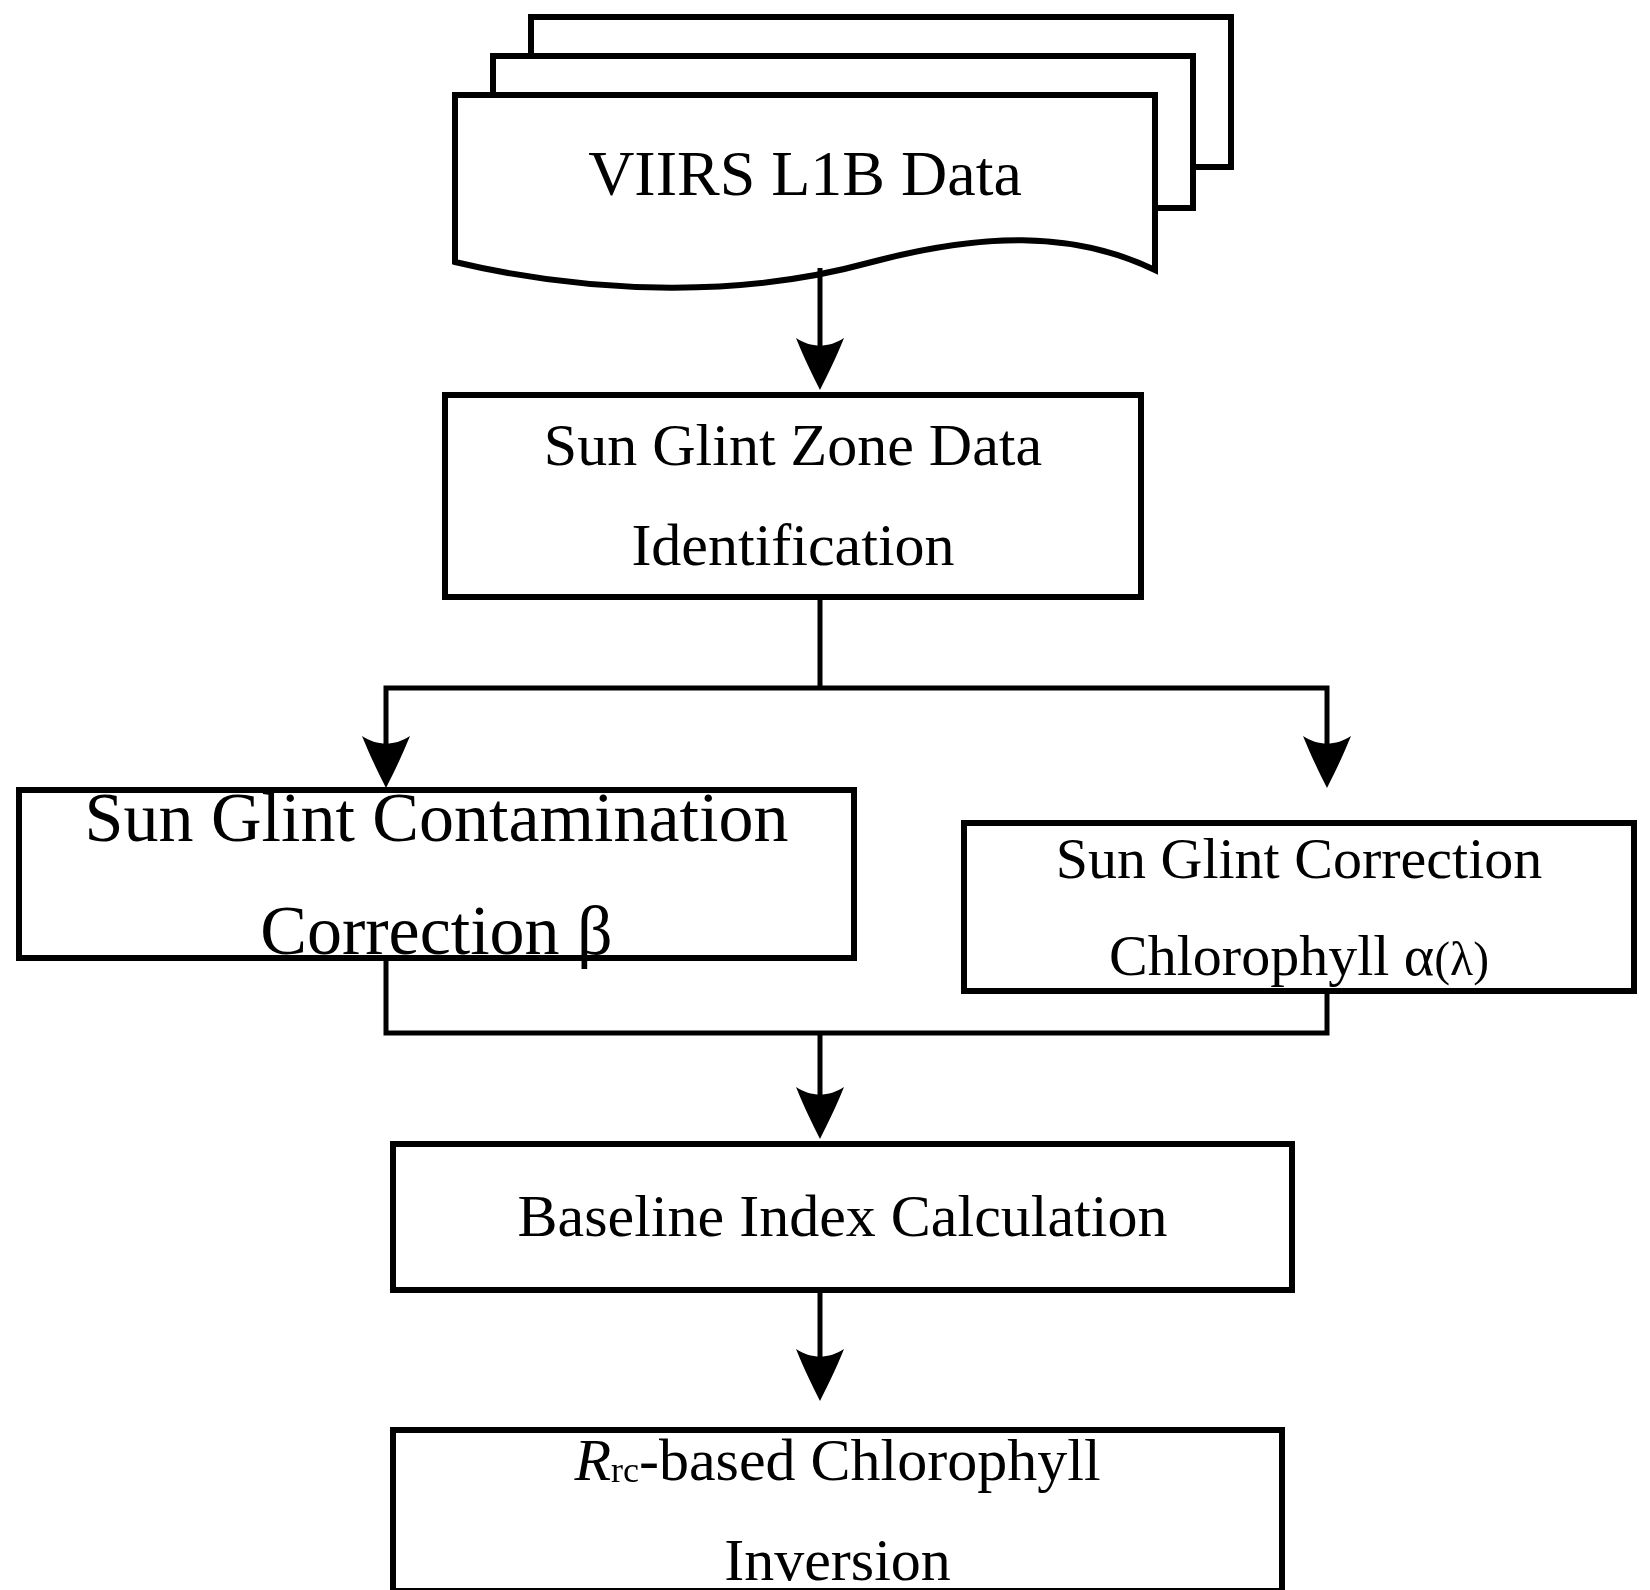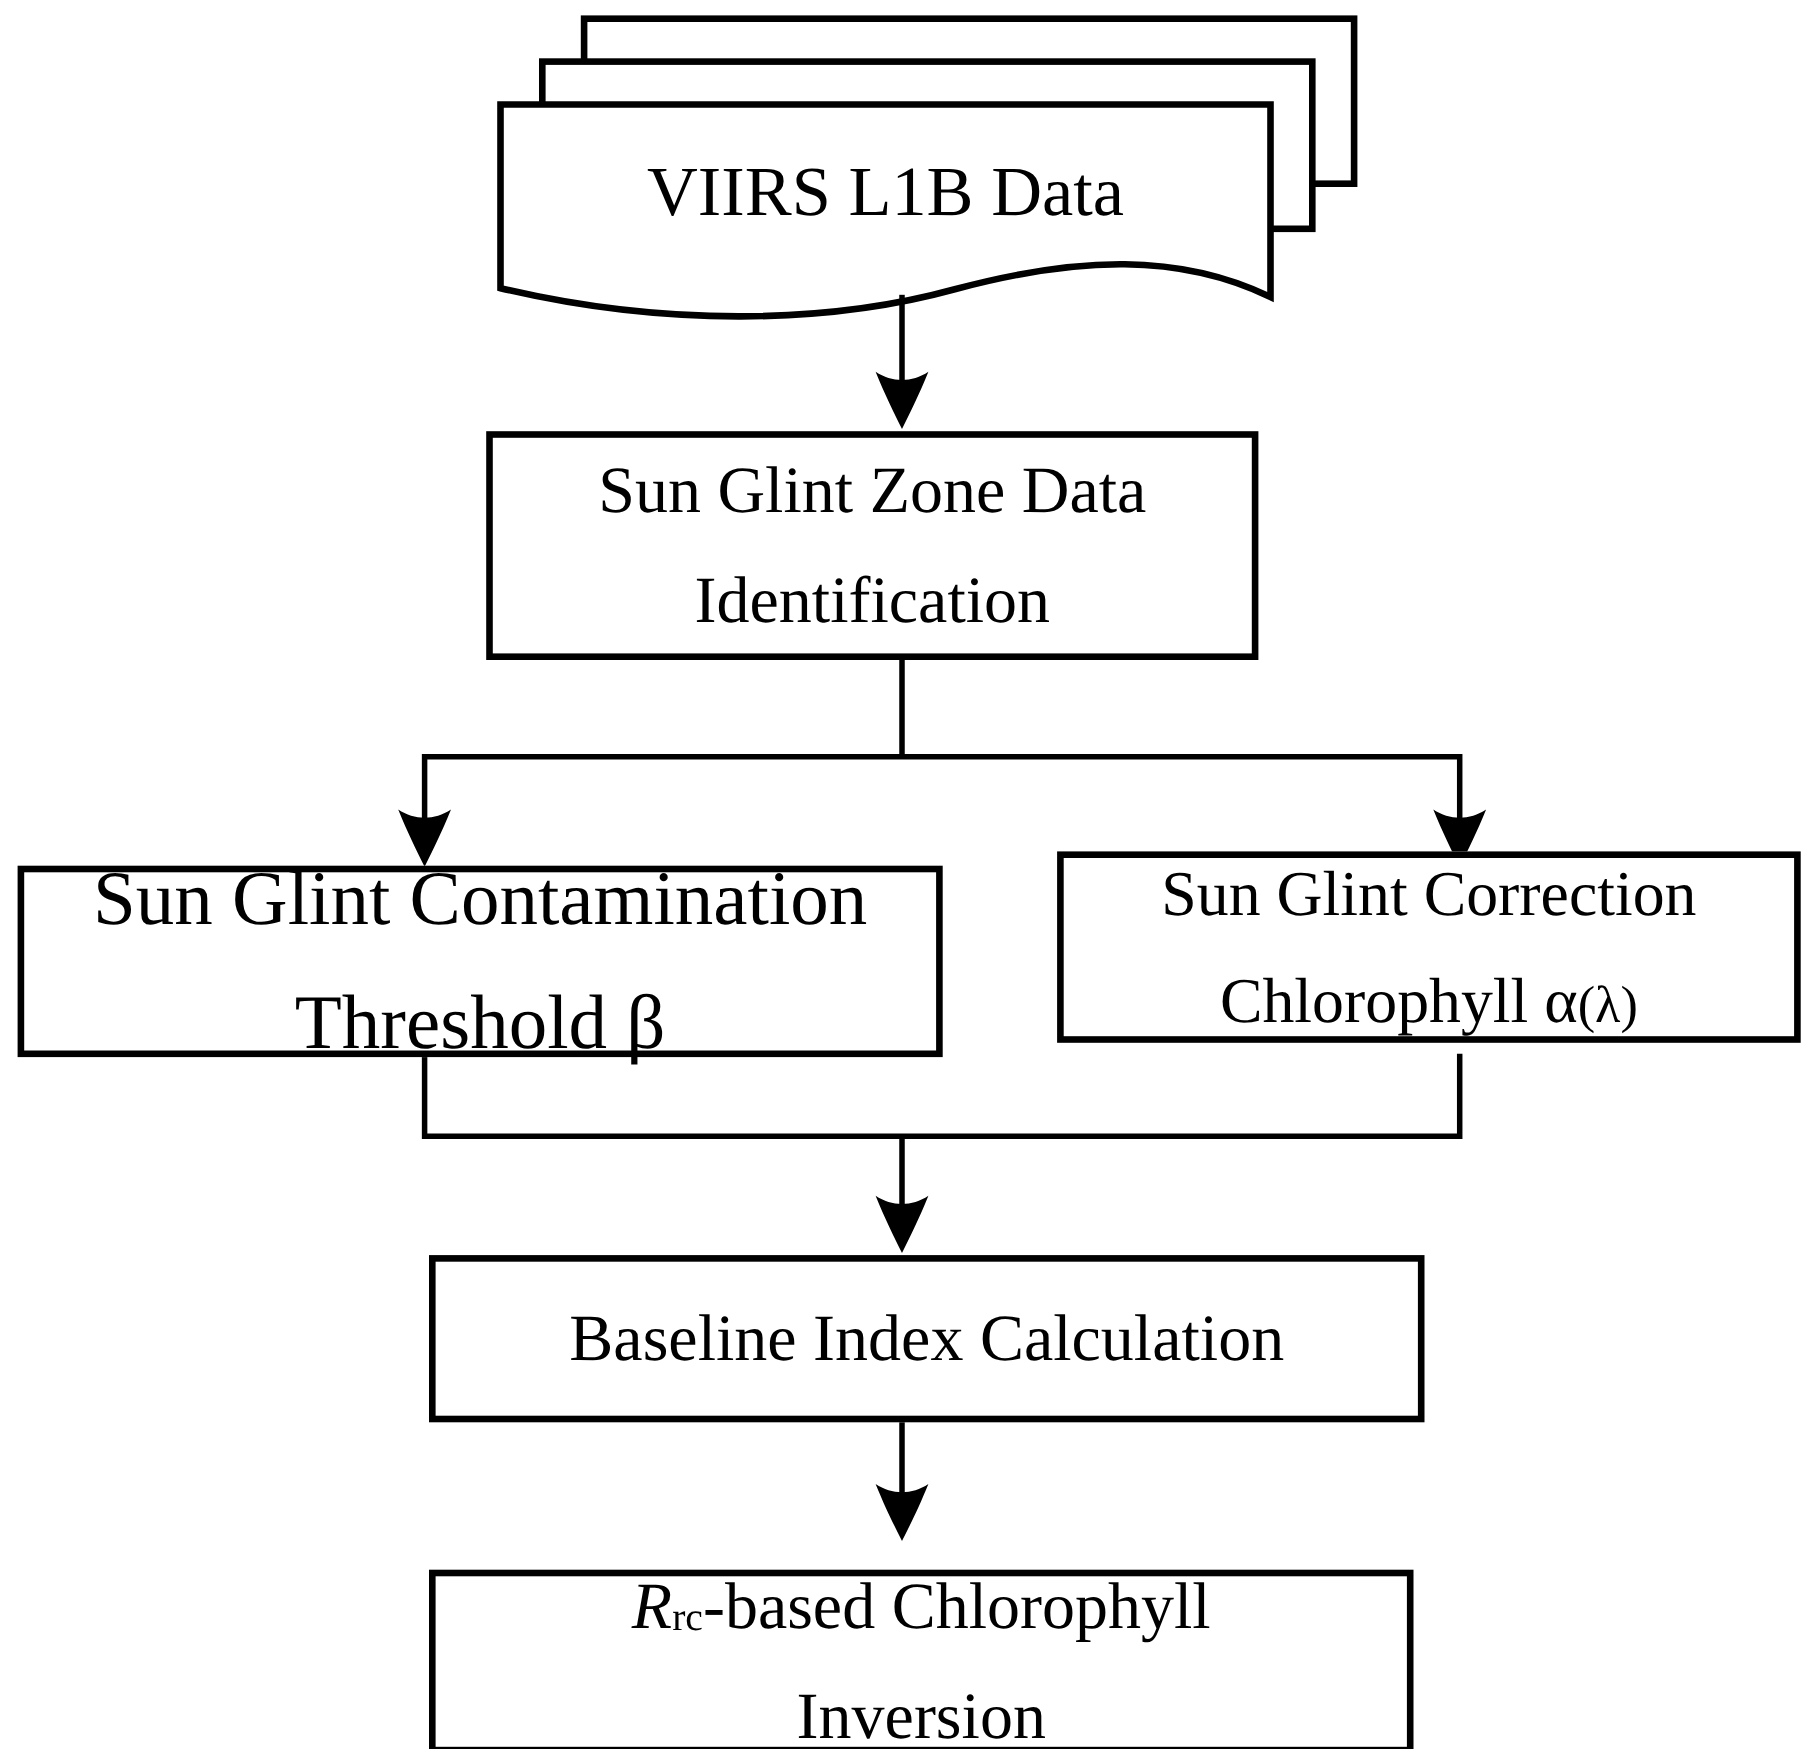--- a/index.html
+++ b/index.html
@@ -46,21 +46,21 @@
     width: 700px;
     height: 158px;
     display: flex;
     align-items: center;
     justify-content: center;
     font-size: 64px;
     white-space: nowrap;
   }
   #node-zone-identification { left: 442px; top: 392px; width: 702px; height: 208px; }
   #node-threshold           { left: 16px;  top: 787px; width: 841px; height: 174px; font-size: 70px; text-align: right; }
-  #node-coefficient         { left: 961px; top: 774px; width: 676px; height: 174px; font-size: 58px; }
+  #node-coefficient         { left: 961px; top: 820px; width: 676px; height: 174px; font-size: 58px; }
   #node-baseline            { left: 390px; top: 1141px; width: 905px; height: 152px; }
   #node-inversion           { left: 390px; top: 1403px; width: 895px; height: 167px; margin-top: 24px; }
   .paren-small { font-size: 0.82em; }
   .var-italic  { font-style: italic; }
   .sub-small   { font-size: 0.6em; vertical-align: baseline; position: relative; top: 0.05em; }
   .flow-line   { stroke: #000000; stroke-width: 5; fill: none; }
   .shape-line  { stroke: #000000; stroke-width: 6; fill: #ffffff; }
   .arrowhead   { fill: #000000; stroke: none; }
 </style>
 </head>
@@ -94,21 +94,21 @@
     <span>VIIRS L1B Data</span>
   </div>
 
   <div class="node" id="node-zone-identification">
     <div>Sun Glint Zone Data</div>
     <div>Identification</div>
   </div>
 
   <div class="node" id="node-threshold">
     <div>Sun Glint Contamination</div>
-    <div>Threshold β</div>
+    <div>Correction β</div>
   </div>
 
   <div class="node" id="node-coefficient">
     <div>Sun Glint Correction</div>
     <div>
       <span>Chlorophyll α</span><span class="paren-small">(λ)</span>
     </div>
   </div>
 
   <div class="node" id="node-baseline">

